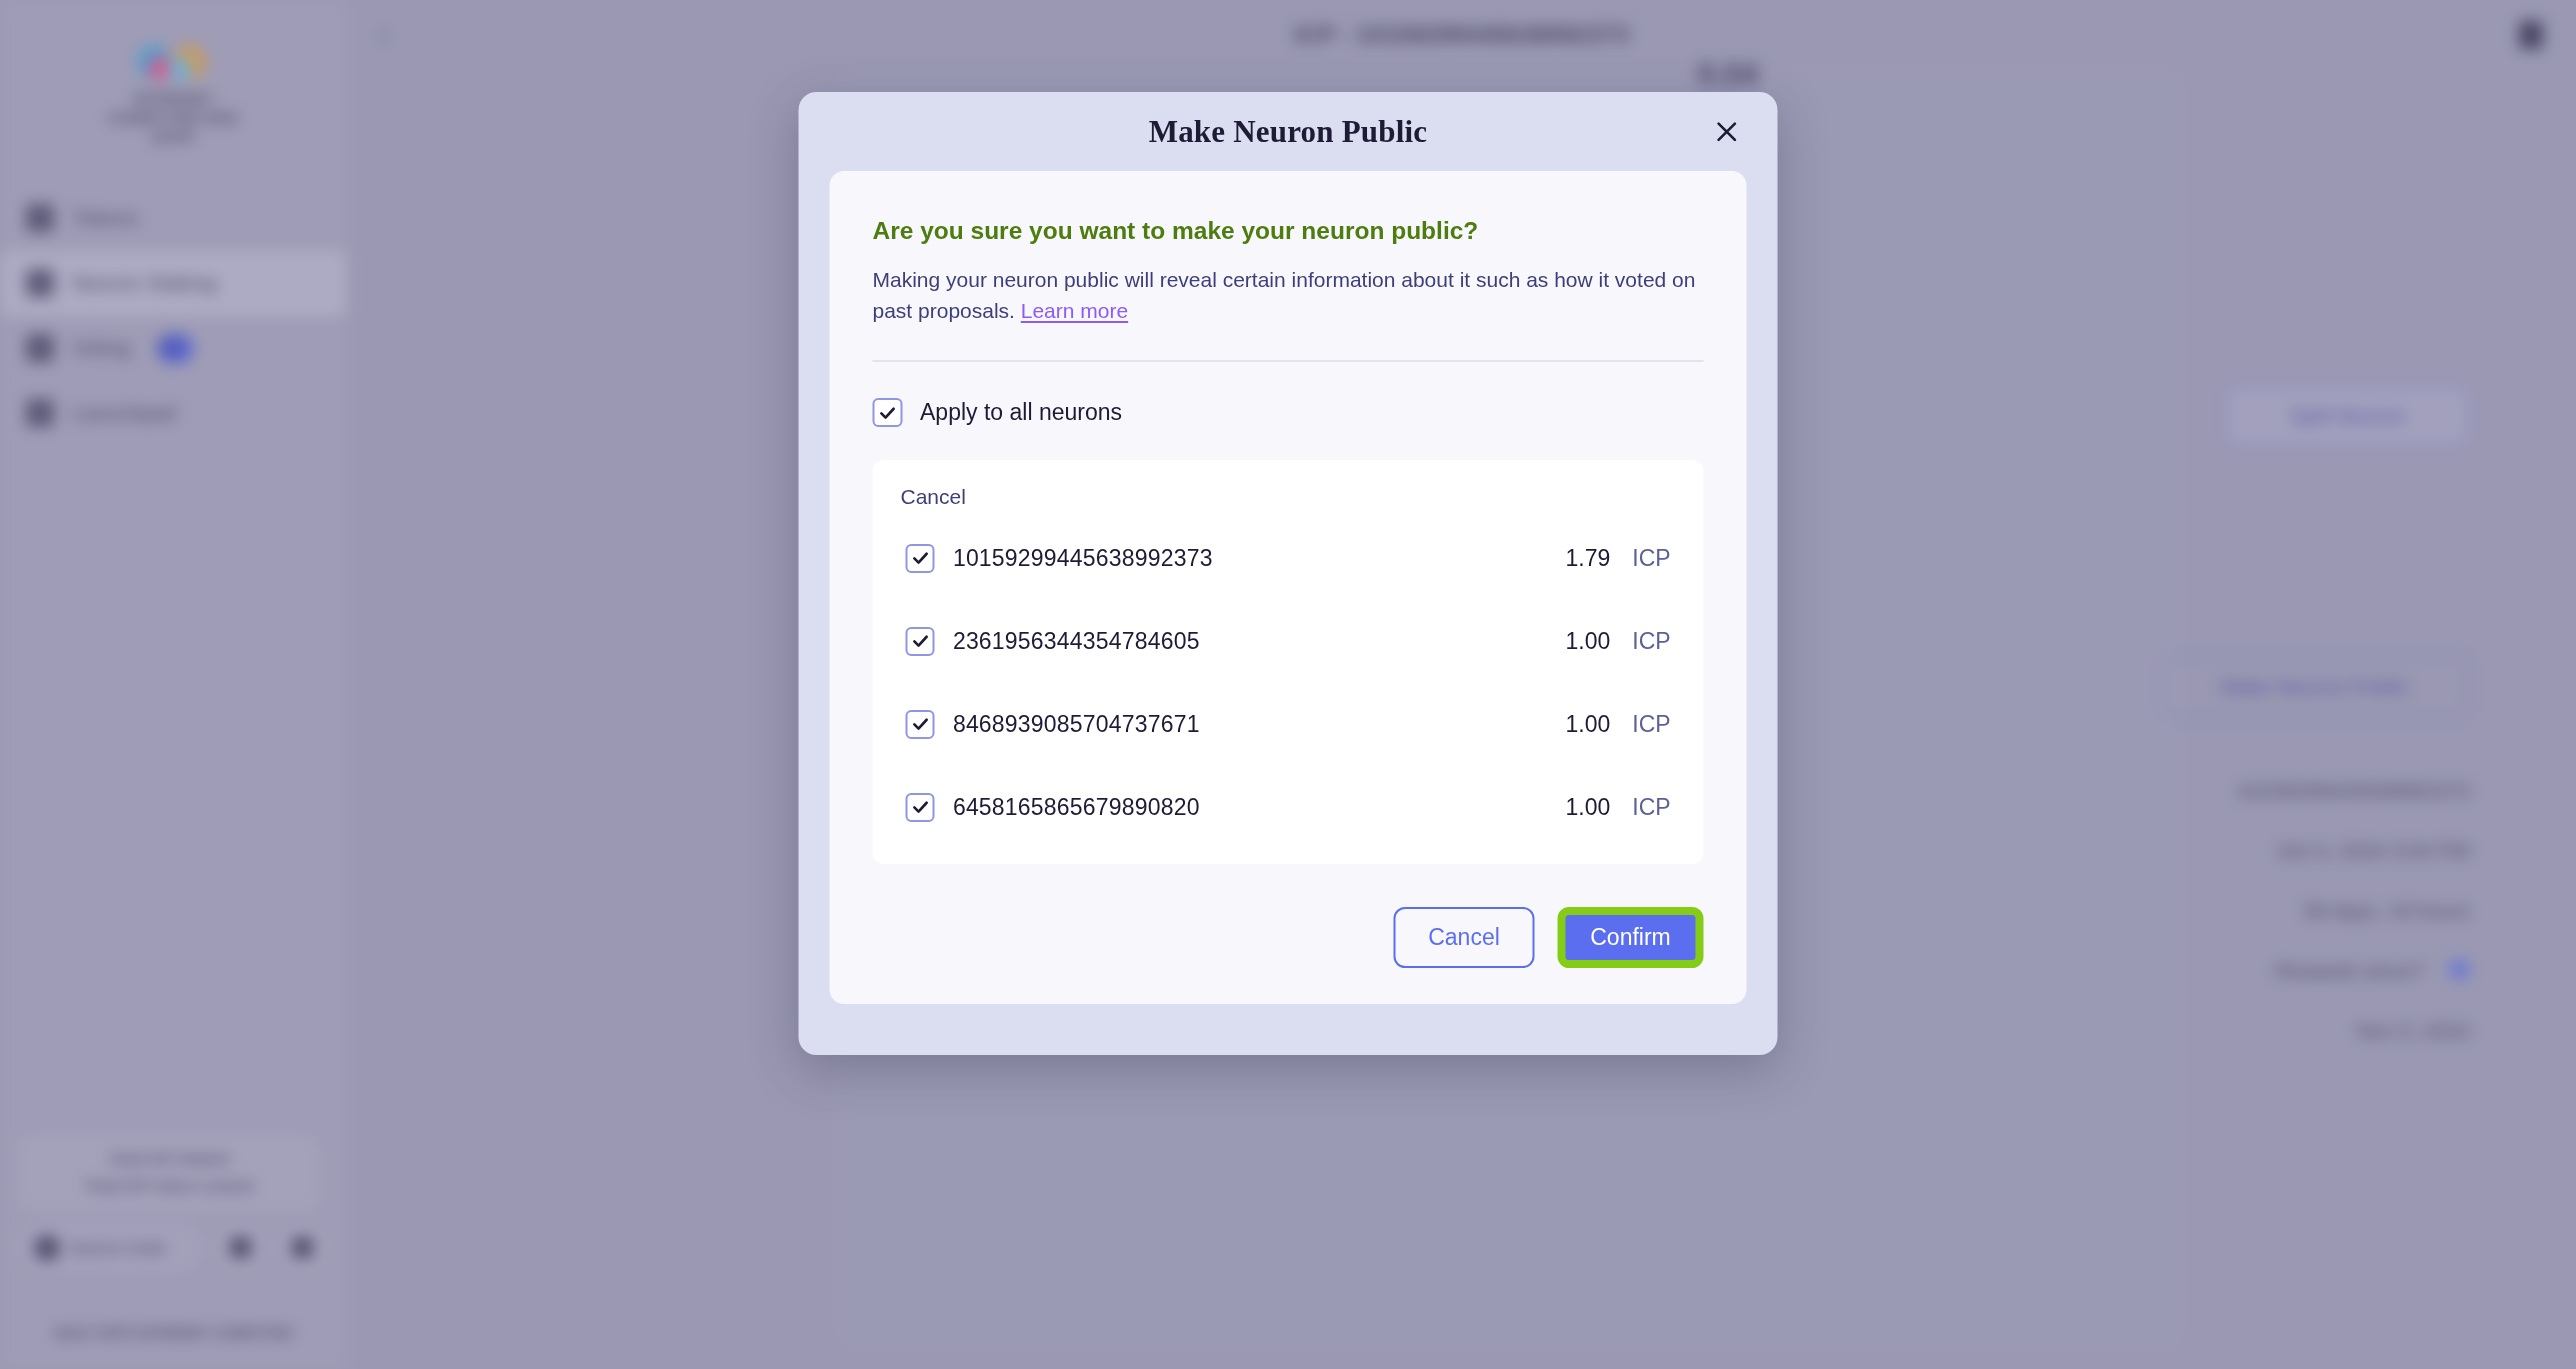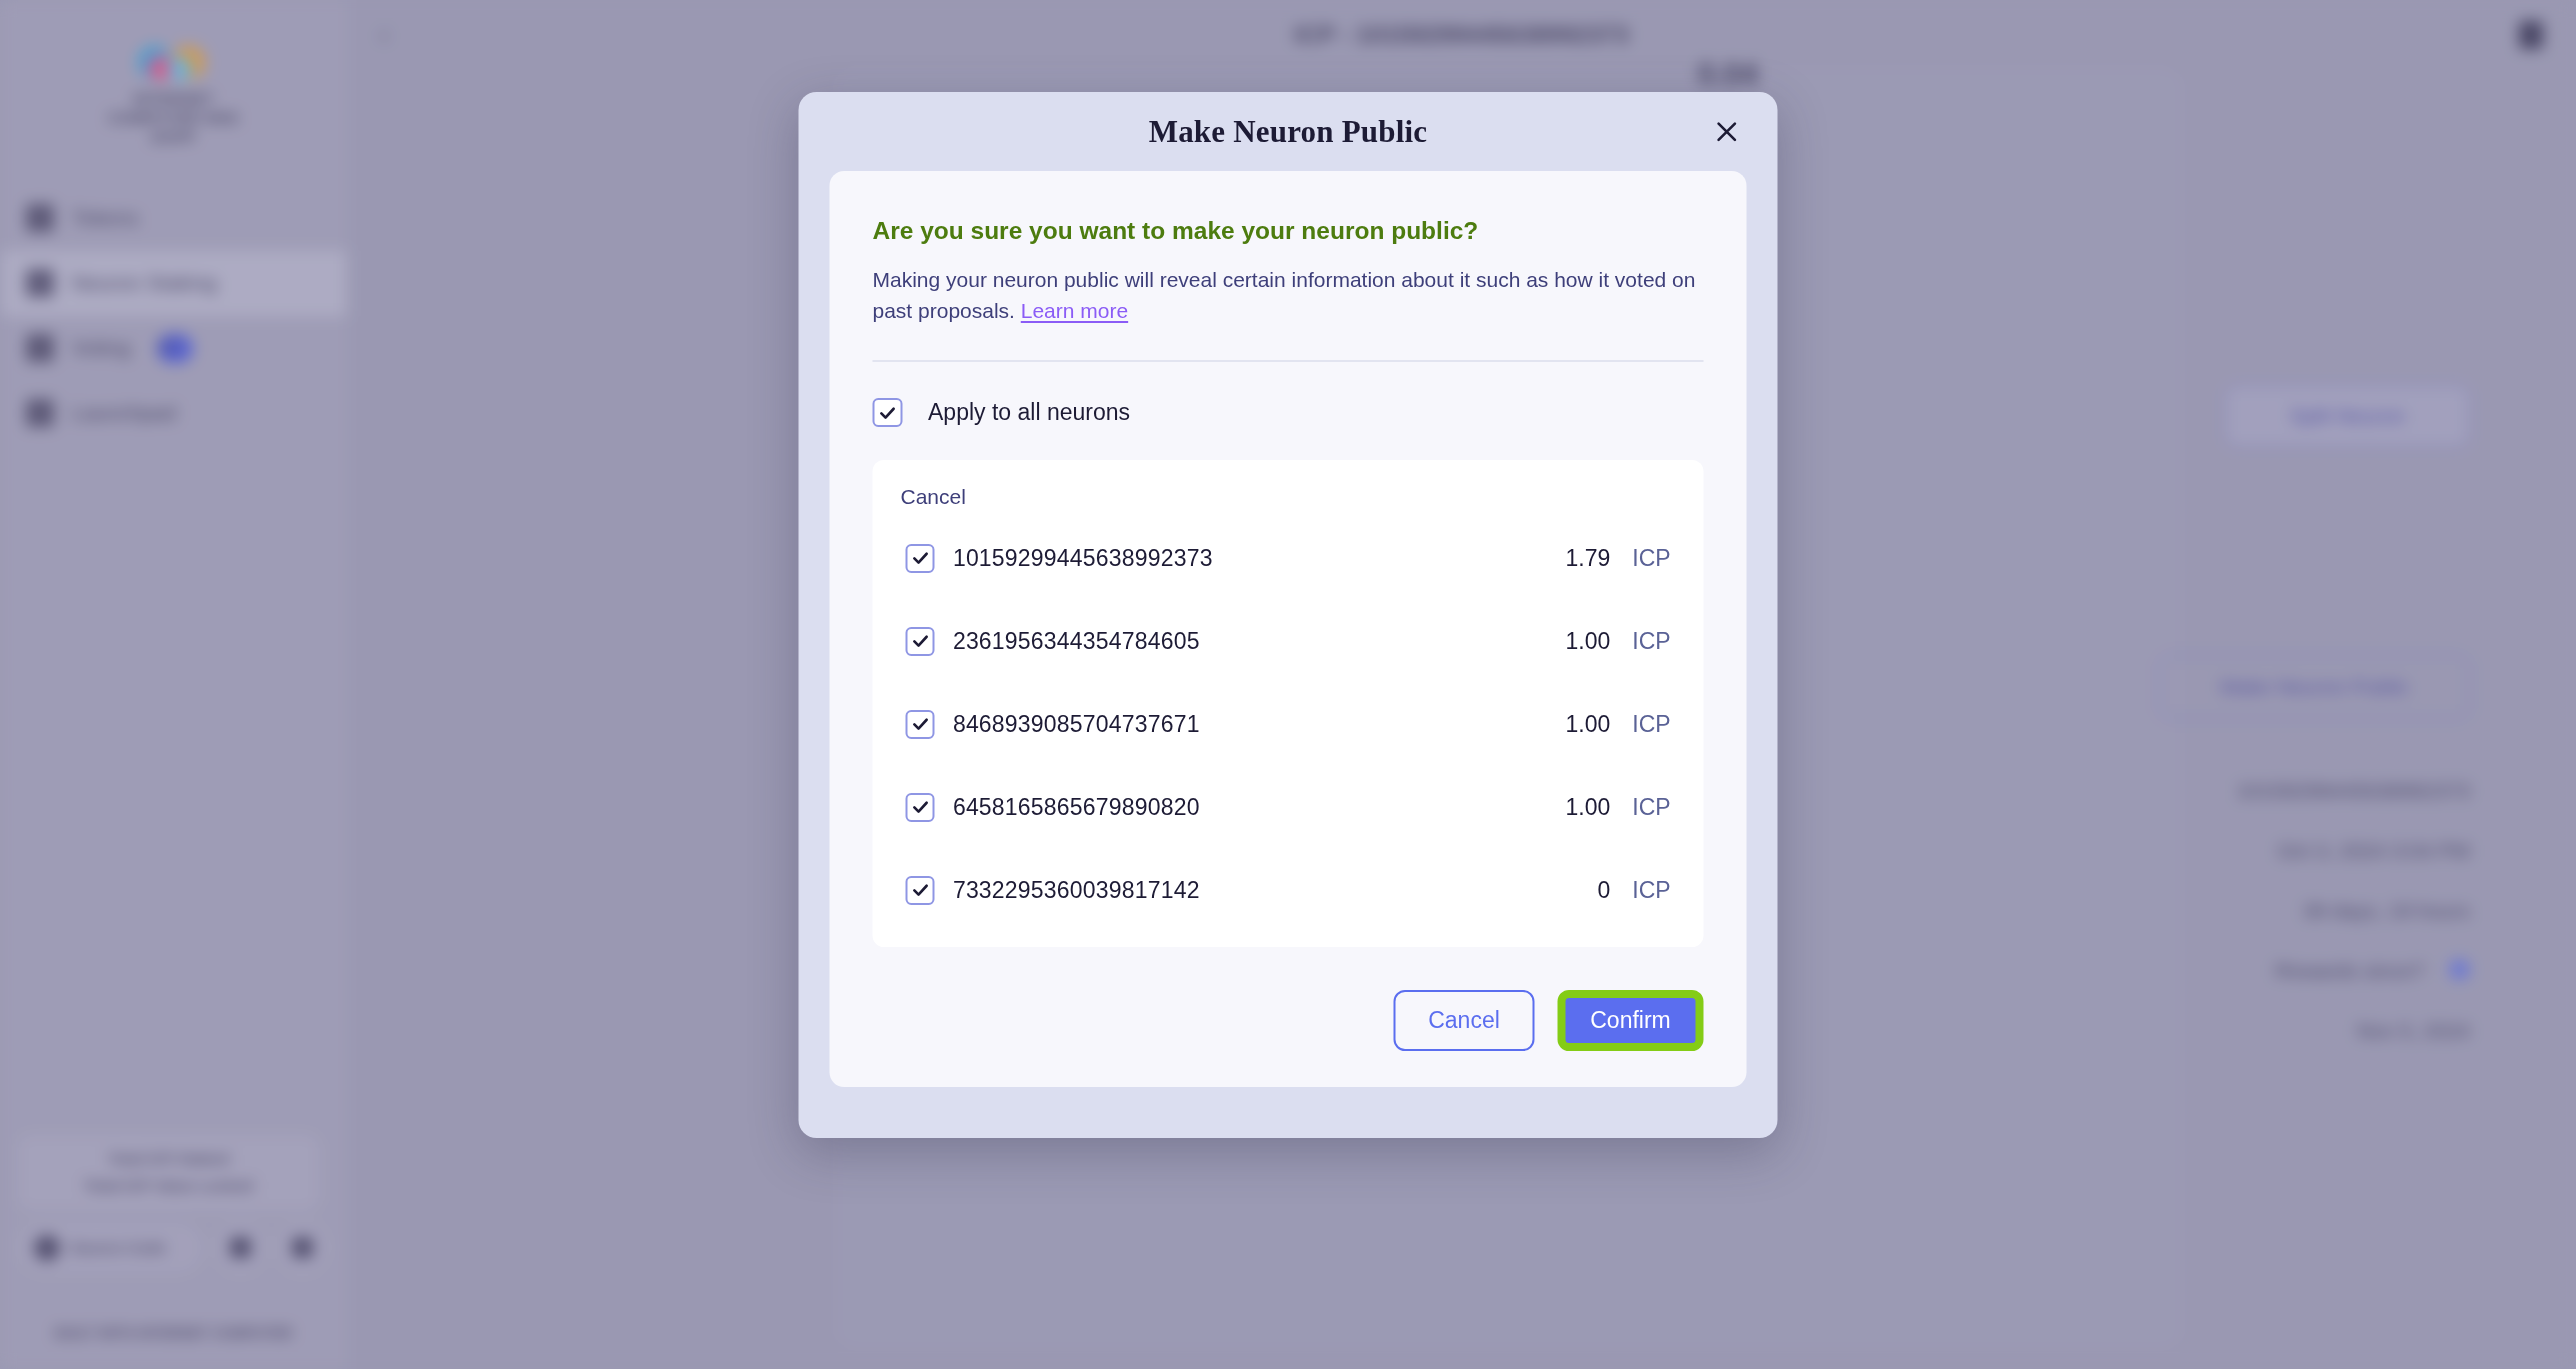--- a/index.html
+++ b/index.html
@@ -288,21 +288,20 @@
   }
   .chk svg { display:block; }
 
   .apply-row {
     display: flex; align-items: center; gap: 18px;
     margin-top: 36px;
   }
   .apply-label {
     font-size: 23px;
     color: #1d1b35;
-    margin-left: 8px;
   }
 
   .neurons-card {
     margin-top: 33px;
     background: #ffffff;
     border-radius: 11.5px;
     padding: 24.5px 28px 14.7px 28px;
   }
   .neurons-card-title {
     font-size: 21px;
@@ -524,31 +523,20 @@
           <svg width="18" height="18" viewBox="0 0 22 22">
               <path d="M3.5 11.5 L8.6 16.6 L18.5 5.8" fill="none" stroke="#1d1b35" stroke-width="3.2" stroke-linecap="round" stroke-linejoin="round"></path>
             </svg>
         </span>
         <span class="neuron-id">6458165865679890820</span>
         <span class="neuron-amt">
           <span>1.00</span><span class="unit">ICP</span>
         </span>
       </div>
 
-      <div class="neuron-row">
-        <span class="chk">
-          <svg width="18" height="18" viewBox="0 0 22 22">
-              <path d="M3.5 11.5 L8.6 16.6 L18.5 5.8" fill="none" stroke="#1d1b35" stroke-width="3.2" stroke-linecap="round" stroke-linejoin="round"></path>
-            </svg>
-        </span>
-        <span class="neuron-id">7332295360039817142</span>
-        <span class="neuron-amt">
-          <span>0</span><span class="unit">ICP</span>
-        </span>
-      </div>
 
     </div>
 
     <div class="modal-actions">
       <button class="btn btn-cancel">Cancel</button>
       <button class="btn btn-confirm">Confirm</button>
     </div>
 
   </div>
 </div>

